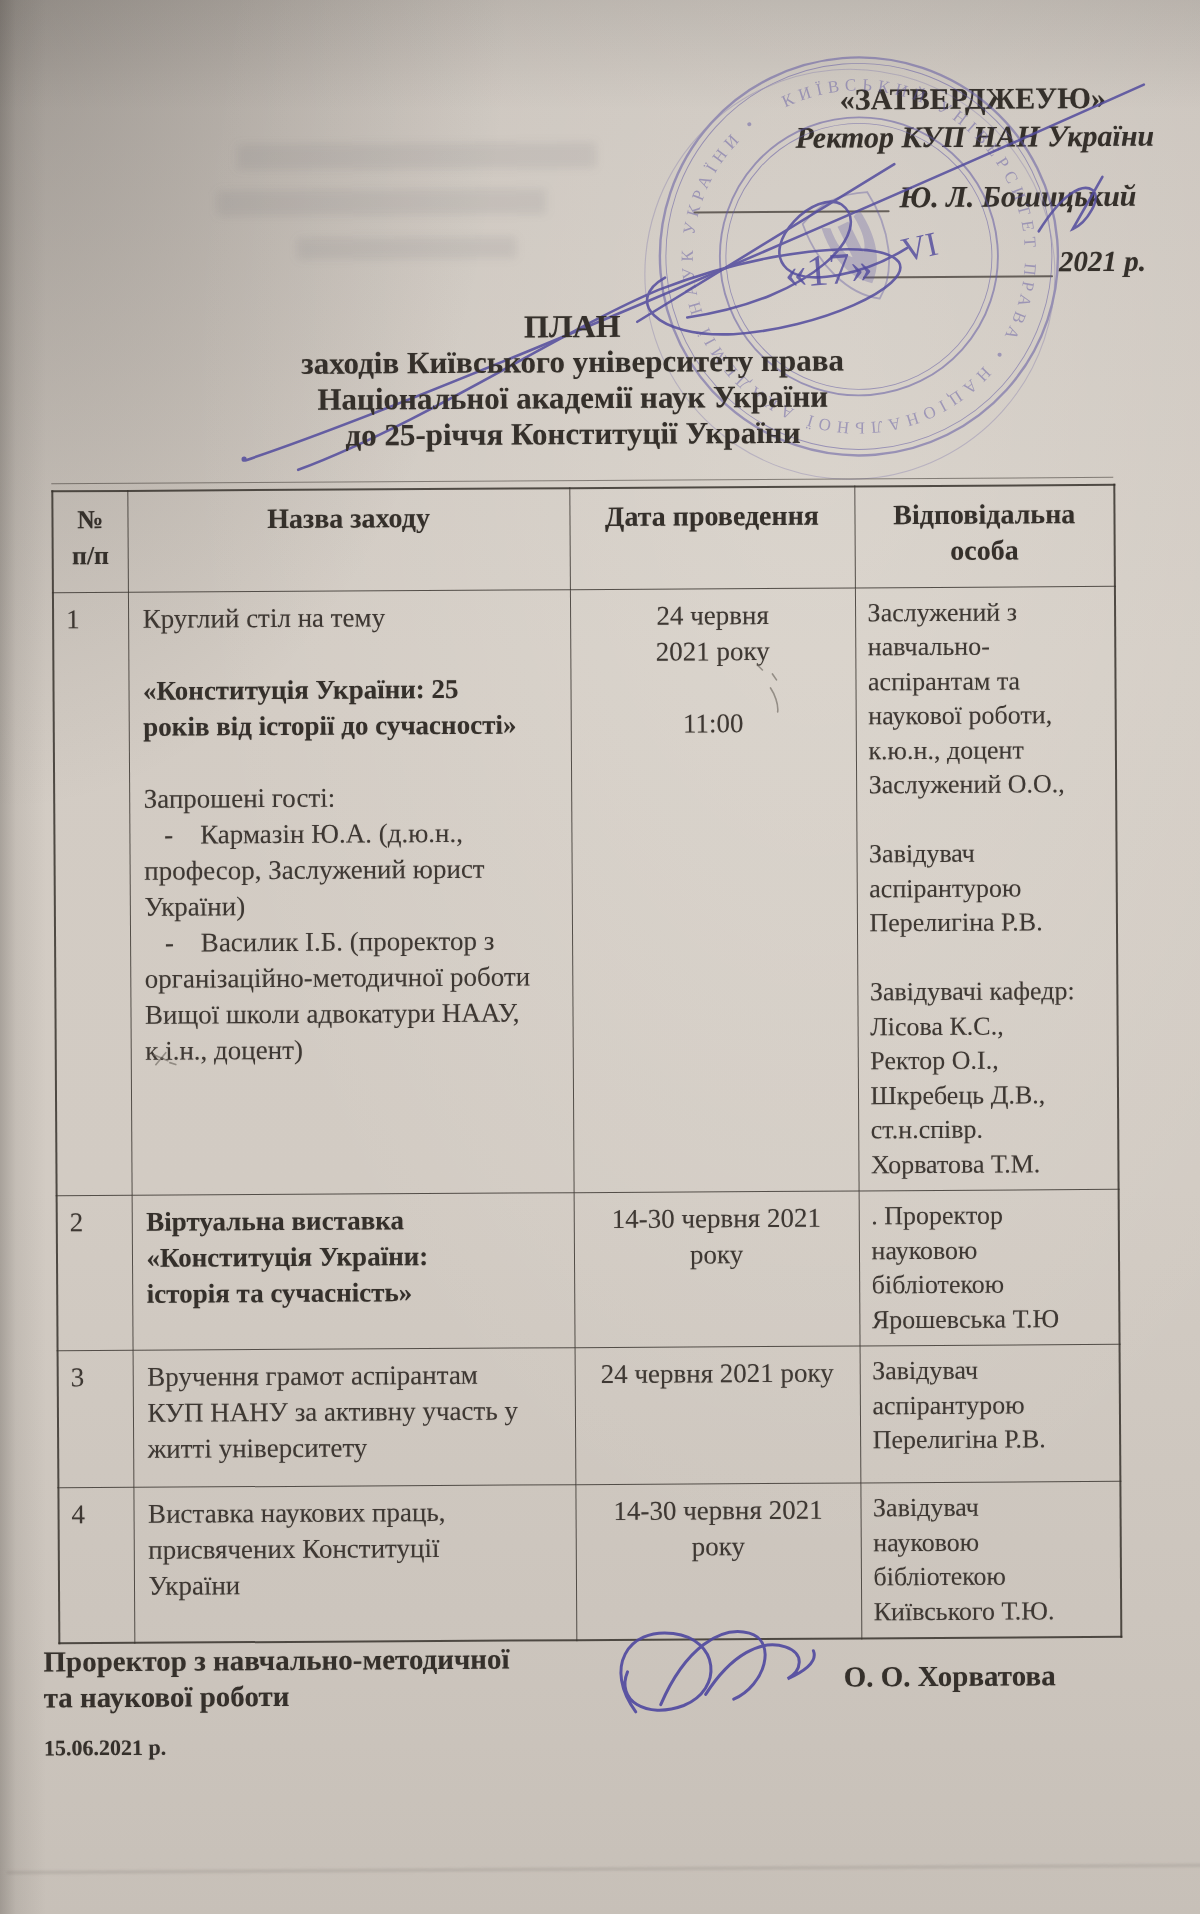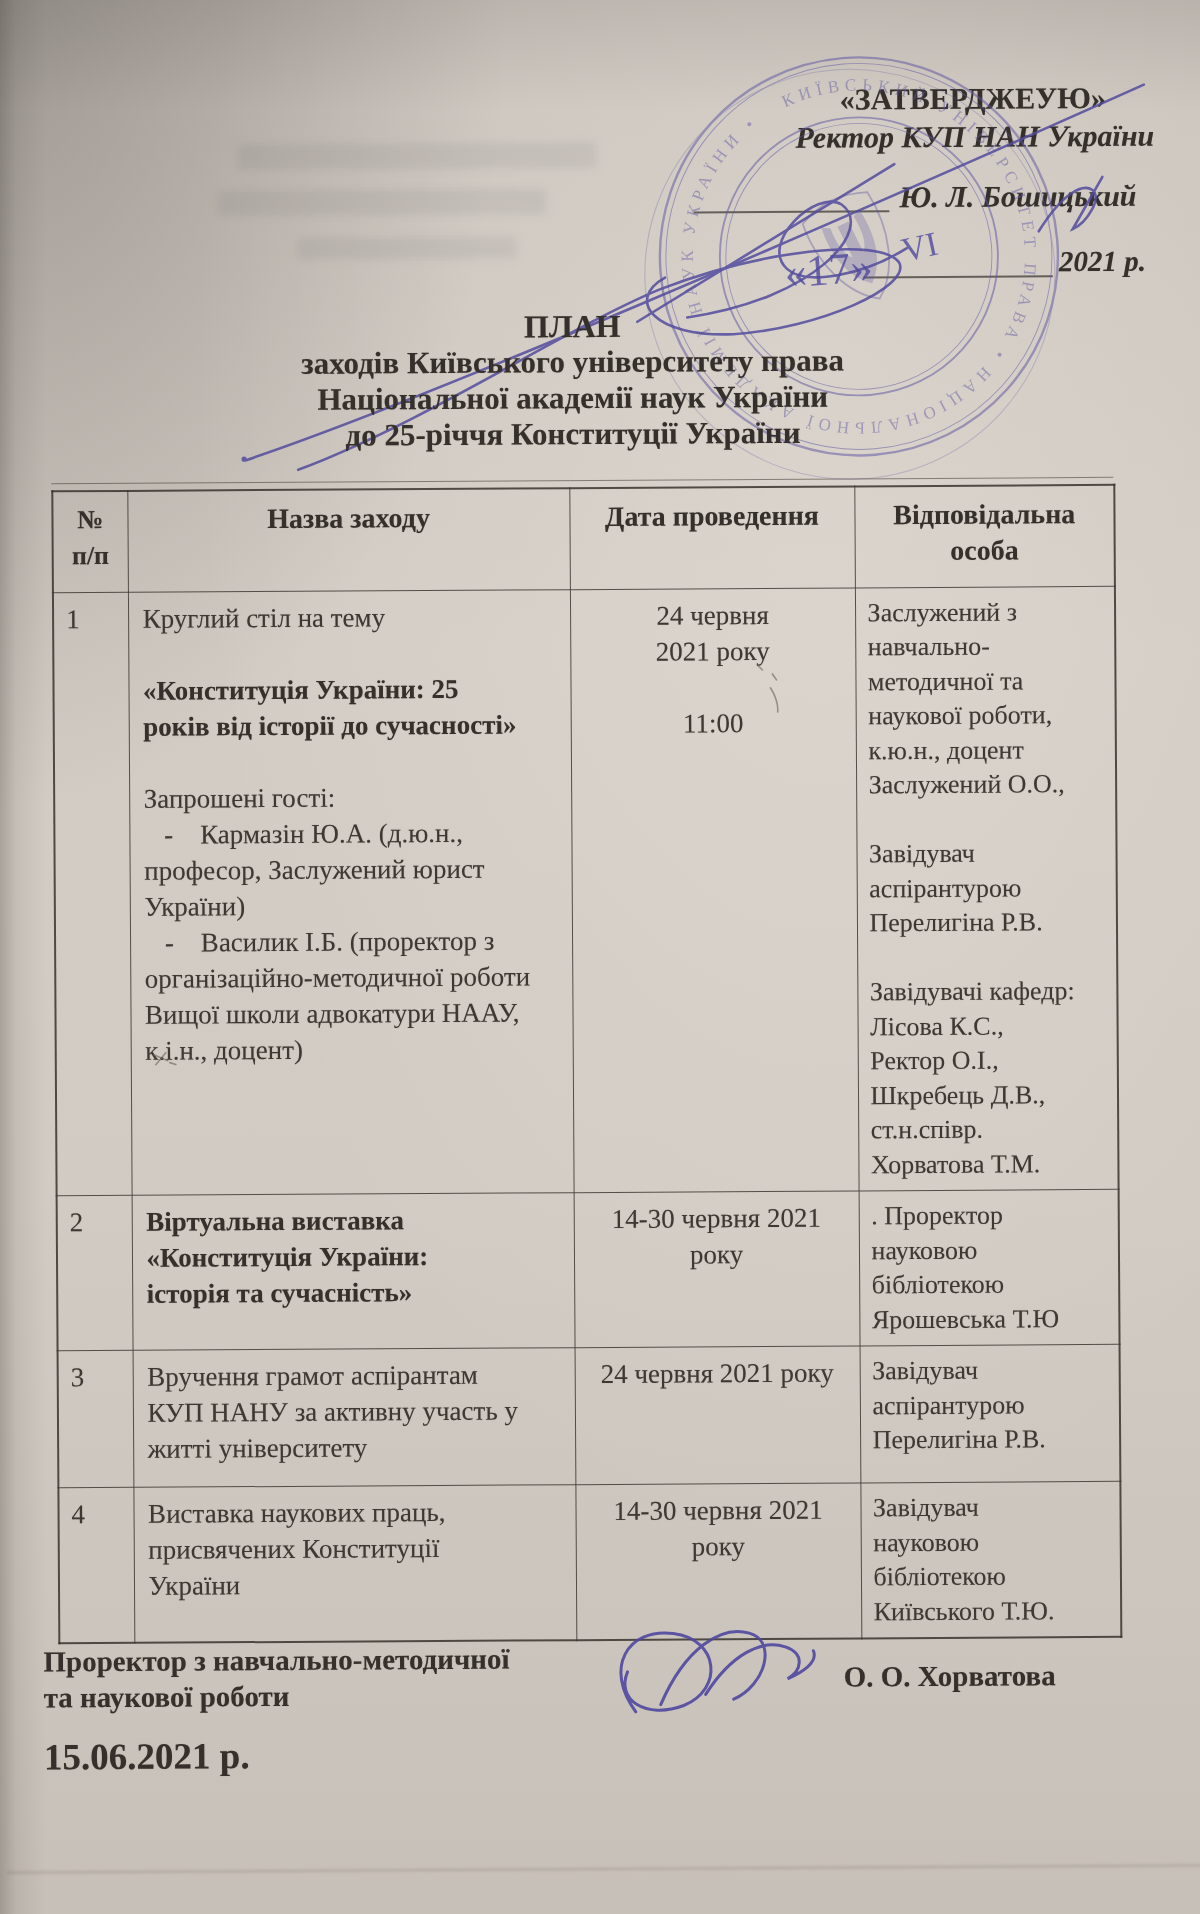--- a/index.html
+++ b/index.html
@@ -164,21 +164,21 @@
             </td>
             <td class="c2">
               <div class="ln">24 червня</div>
               <div class="ln">2021 року</div>
               <div class="ln">&nbsp;</div>
               <div class="ln">11:00</div>
             </td>
             <td class="c3">
               <div class="ln">Заслужений з</div>
               <div class="ln">навчально-</div>
-              <div class="ln">методичної та</div>
+              <div class="ln">аспірантам та</div>
               <div class="ln">наукової роботи,</div>
               <div class="ln">к.ю.н., доцент</div>
               <div class="ln">Заслужений О.О.,</div>
               <div class="ln">&nbsp;</div>
               <div class="ln">Завідувач</div>
               <div class="ln">аспірантурою</div>
               <div class="ln">Перелигіна Р.В.</div>
               <div class="ln">&nbsp;</div>
               <div class="ln">Завідувачі кафедр:</div>
               <div class="ln">Лісова К.С.,</div>
@@ -254,21 +254,21 @@
         <path d="M 758 666 l 5 5 m 10 4 l 4 6 m -6 8 c 4 6 8 16 7 24"></path>
         <path d="M 152 1052 l 14 6 m -2 -8 l -10 12 m 14 -2 l 6 2"></path>
       </g>
     </svg>
 
     <div class="abs txt b" style="left:38px;top:1640px;font-size:29px;line-height:36px;">
       <div>Проректор з навчально-методичної</div>
       <div>та наукової роботи</div>
     </div>
     <div class="abs txt b appr-line" style="left:838px;top:1662px;font-size:29px;">О. О. Хорватова</div>
-    <div class="abs txt b appr-line" style="left:38px;top:1732px;font-size:37px;font-family:Liberation Serif, serif;">15.06.2021 р.</div>
+    <div class="abs txt b appr-line" style="left:38px;top:1732px;font-size:22px;font-family:Liberation Serif, serif;">15.06.2021 р.</div>
 
     <svg class="overlay" width="1200" height="1914" viewBox="0 0 1200 1914">
       <g stroke="#4f48a0" stroke-width="3" fill="none" stroke-linecap="round" opacity="0.9">
         <path d="M 630 1712 C 598 1668, 622 1628, 668 1634 C 714 1640, 718 1690, 678 1706 C 640 1720, 610 1700, 622 1672"></path>
         <path d="M 655 1705 C 680 1648, 716 1626, 744 1634 C 772 1642, 760 1686, 728 1700"></path>
         <path d="M 700 1695 C 726 1655, 756 1640, 780 1648 C 800 1655, 796 1672, 782 1680 C 800 1672, 812 1662, 808 1652"></path>
       </g>
     </svg>
 
     <div class="fold" style="top:1868px;"></div>

